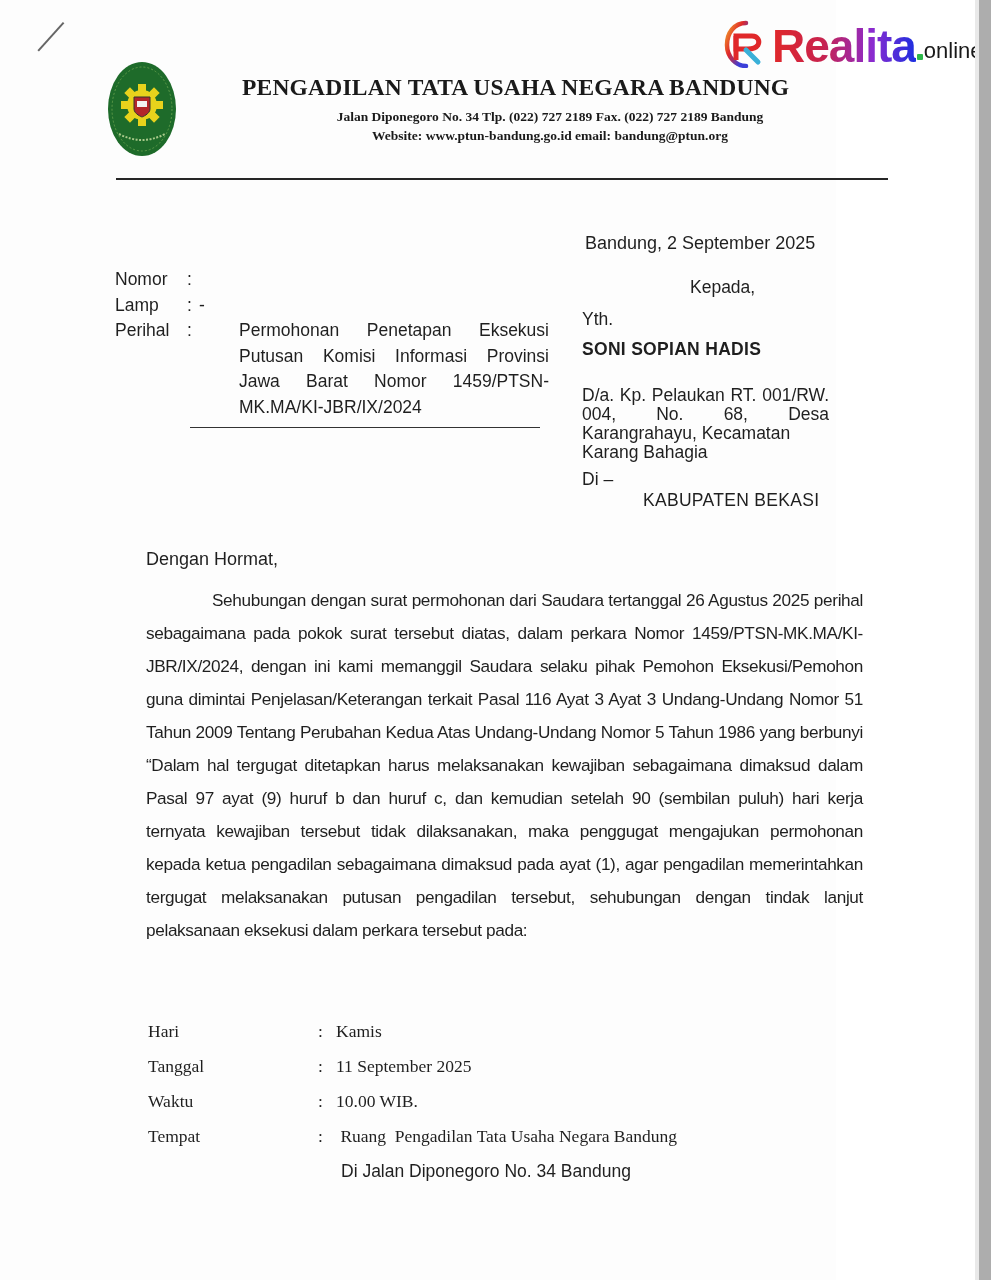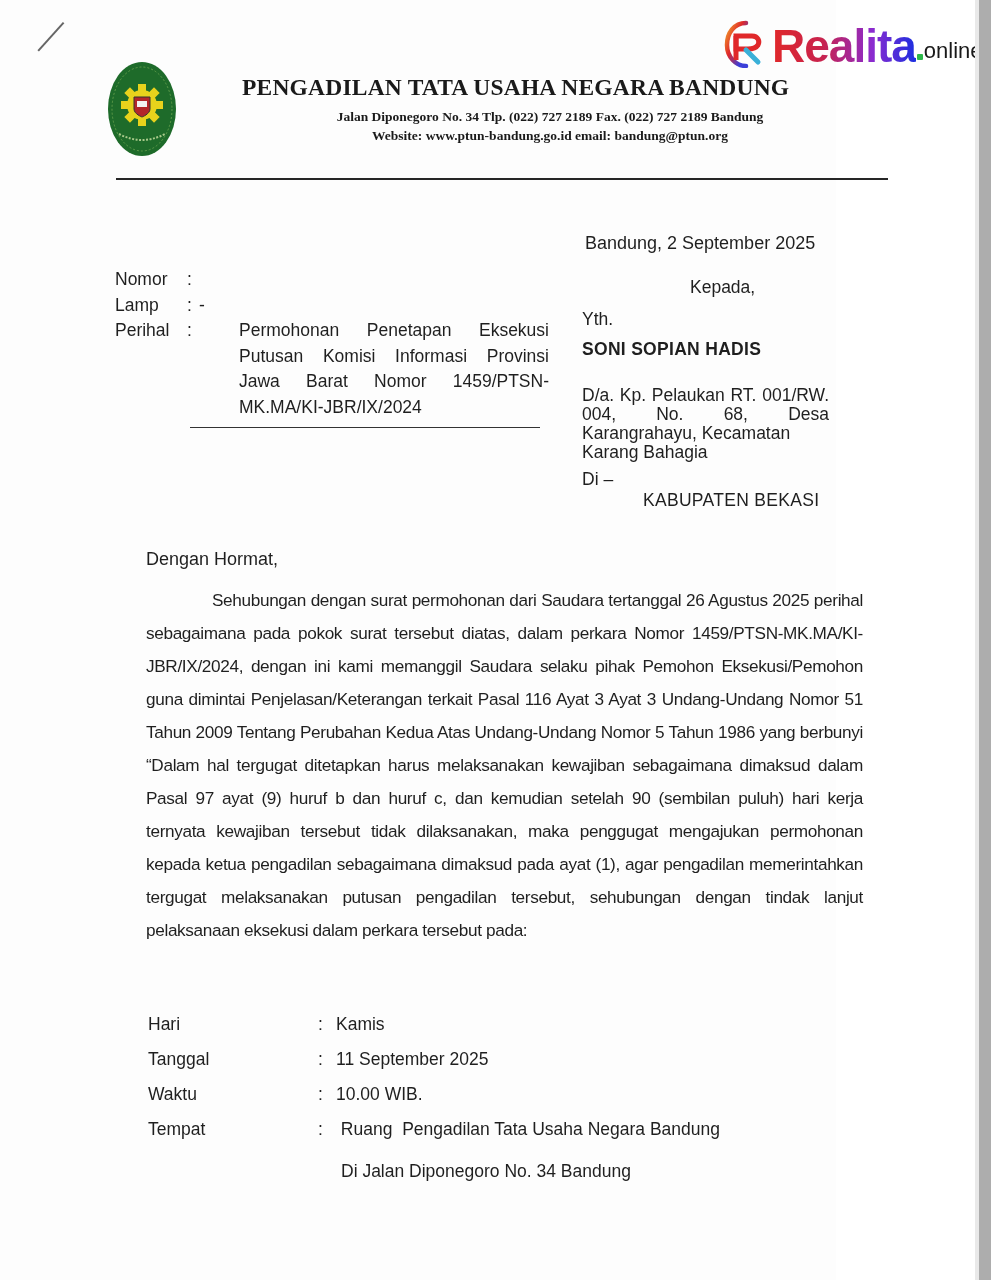--- a/index.html
+++ b/index.html
@@ -81,21 +81,21 @@
   .salam { left: 146px; top: 549px; }
   .para {
     position: absolute; left: 146px; top: 584px; width: 717px;
     font-family: "Liberation Sans", sans-serif; font-size: 17.2px; line-height: 33px;
     text-align: justify; color: #1f1f1f; letter-spacing: -0.35px;
     font-stretch: condensed;
   }
   .para .indent { display: inline-block; width: 66px; }
 
   .sched { position: absolute; left: 148px; top: 1014px; font-size: 17.5px; color: #1f1f1f; }
-  .srow { display: flex; height: 35px; align-items: flex-start; }
+  .srow { display: flex; height: 35px; align-items: center; font-family: Liberation Serif, serif; }
   .slbl { width: 170px; flex: none; }
   .scolon { width: 18px; flex: none; }
   .sval { white-space: nowrap; }
   .scont { padding-left: 188px; height: 35px; display: flex; align-items: center; }
 </style>
 </head>
 <body>
 
 <div class="page">
 

